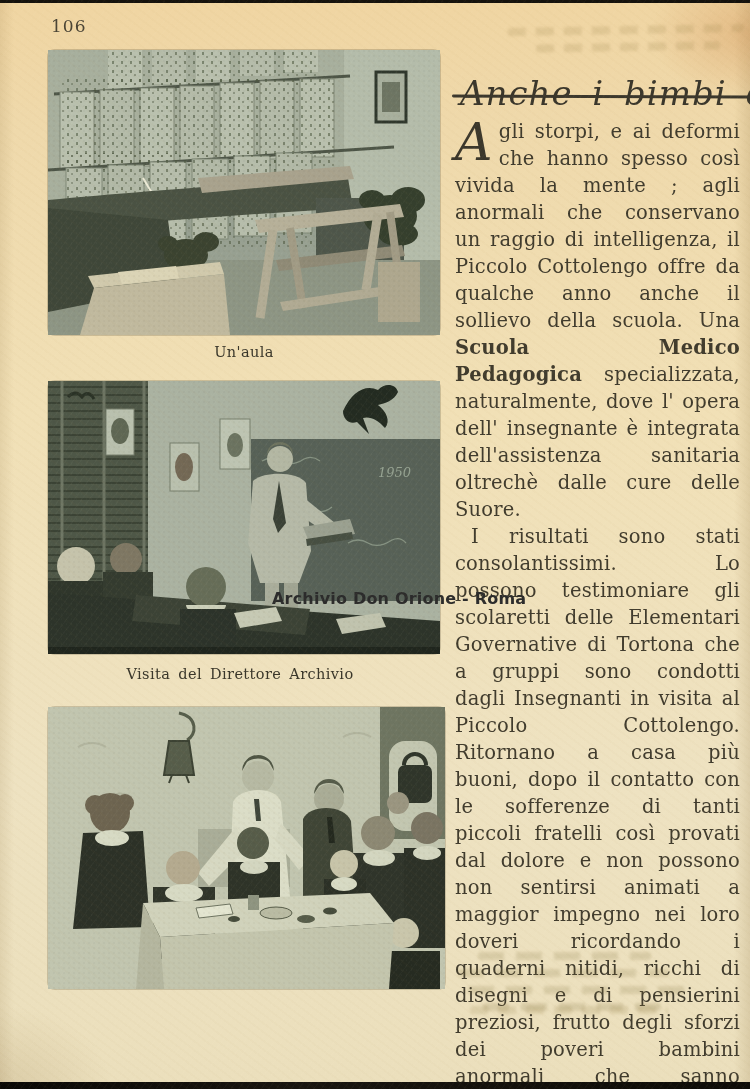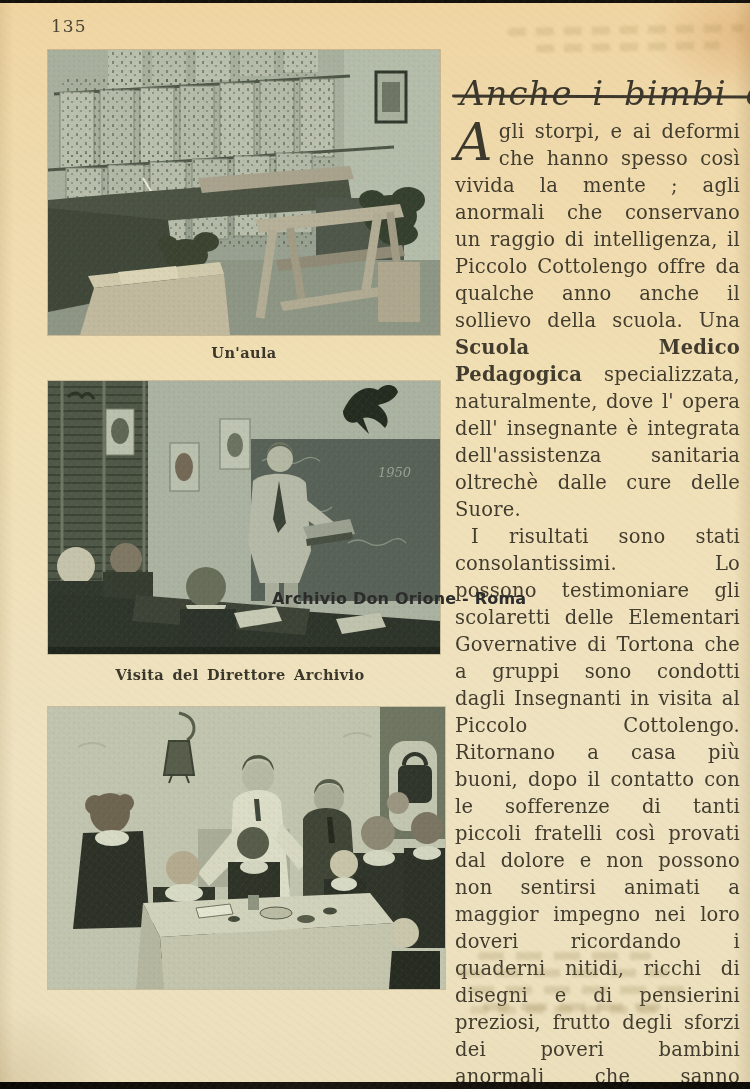--- a/index.html
+++ b/index.html
@@ -17,28 +17,28 @@
     content:"";position:absolute;inset:0;pointer-events:none;opacity:.5;
     background:
       repeating-linear-gradient(37deg, rgba(160,130,70,.05) 0 2px, transparent 2px 7px),
       repeating-linear-gradient(-53deg, rgba(255,250,230,.05) 0 1px, transparent 1px 6px);
   }
   .edge{position:absolute;left:0;width:750px;background:#14110c;}
   .edge-top{top:0;height:3px;}
   .edge-bottom{bottom:0;height:7px;background:linear-gradient(to right,#0a0805,#191510 40%,#0d0b07);}
   .page-number{position:absolute;left:51px;top:16px;font-size:17px;color:#4a4435;letter-spacing:1px;}
 
-  .photo{position:absolute;box-shadow:0 0 0 1px rgba(90,85,60,.25);}
+  .photo{position:absolute;box-shadow:0 0 0 1px rgba(90,85,60,.25);border-radius:7px;}
   .photo svg{display:block;width:100%;height:100%;}
   .photo1{left:48px;top:50px;width:392px;height:285px;}
   .photo2{left:48px;top:381px;width:392px;height:273px;}
   .photo3{left:48px;top:707px;width:397px;height:282px;}
 
   .caption{
-    position:absolute;text-align:center;font-weight:700;font-size:14.5px;
+    position:absolute;text-align:center;font-weight:400;font-size:14.5px;
     color:#39362a;letter-spacing:.4px;word-spacing:3px;
   }
   .cap1{left:48px;top:344px;width:392px;}
   .cap2{left:44px;top:666px;width:392px;}
   .cap3{left:48px;top:997px;width:392px;}
 
   .title{
     position:absolute;left:460px;top:50px;width:290px;overflow:visible;
     font-style:italic;font-size:34px;line-height:40px;color:#3a362b;
     white-space:nowrap;word-spacing:8px;letter-spacing:1px;font-weight:500;
@@ -74,21 +74,21 @@
   .ghost-bottom .bar{background:repeating-linear-gradient(90deg, rgba(128,112,60,.34) 0 26px, transparent 26px 38px);}
   .ghost-caption-side{left:470px;top:1006px;width:225px;}
 </style>
 </head>
 <body>
 
 <div class="page">
 
   <div class="edge edge-top"></div>
 
-  <div class="page-number">135</div>
+  <div class="page-number">106</div>
 
   <figure class="photo photo1" style="margin:0">
     <svg viewBox="0 0 392 285" preserveAspectRatio="none" role="img">
       <defs>
         <pattern id="sp1" width="9" height="9" patternUnits="userSpaceOnUse">
           <rect x="1" y="2" width="2" height="3" fill="rgba(75,85,62,.55)"></rect>
           <rect x="5" y="6" width="2" height="2" fill="rgba(75,85,62,.40)"></rect>
         </pattern>
         <pattern id="gr1" width="5" height="5" patternUnits="userSpaceOnUse">
           <circle cx="1" cy="1" r="0.7" fill="rgba(25,30,22,.16)"></circle>

